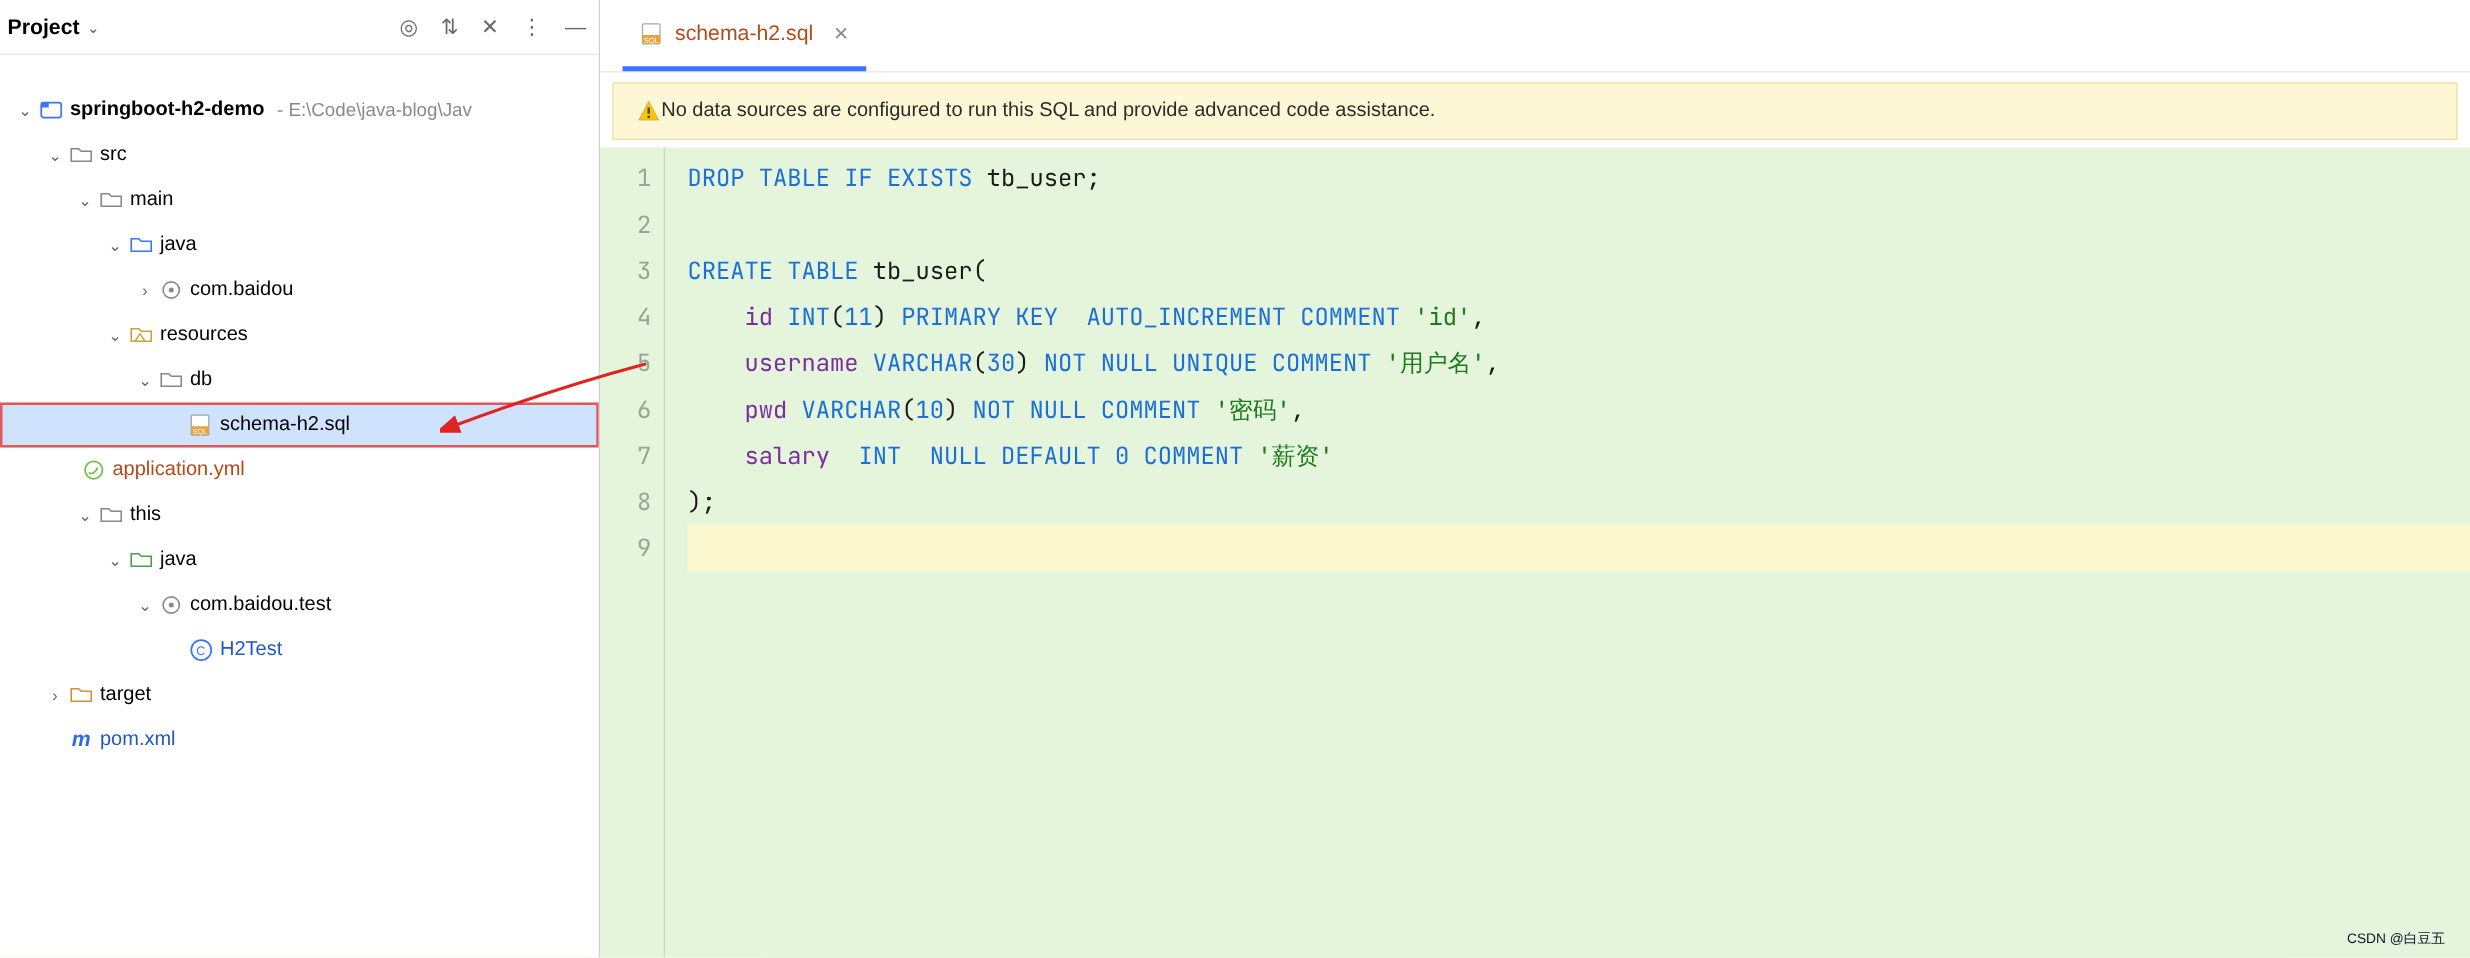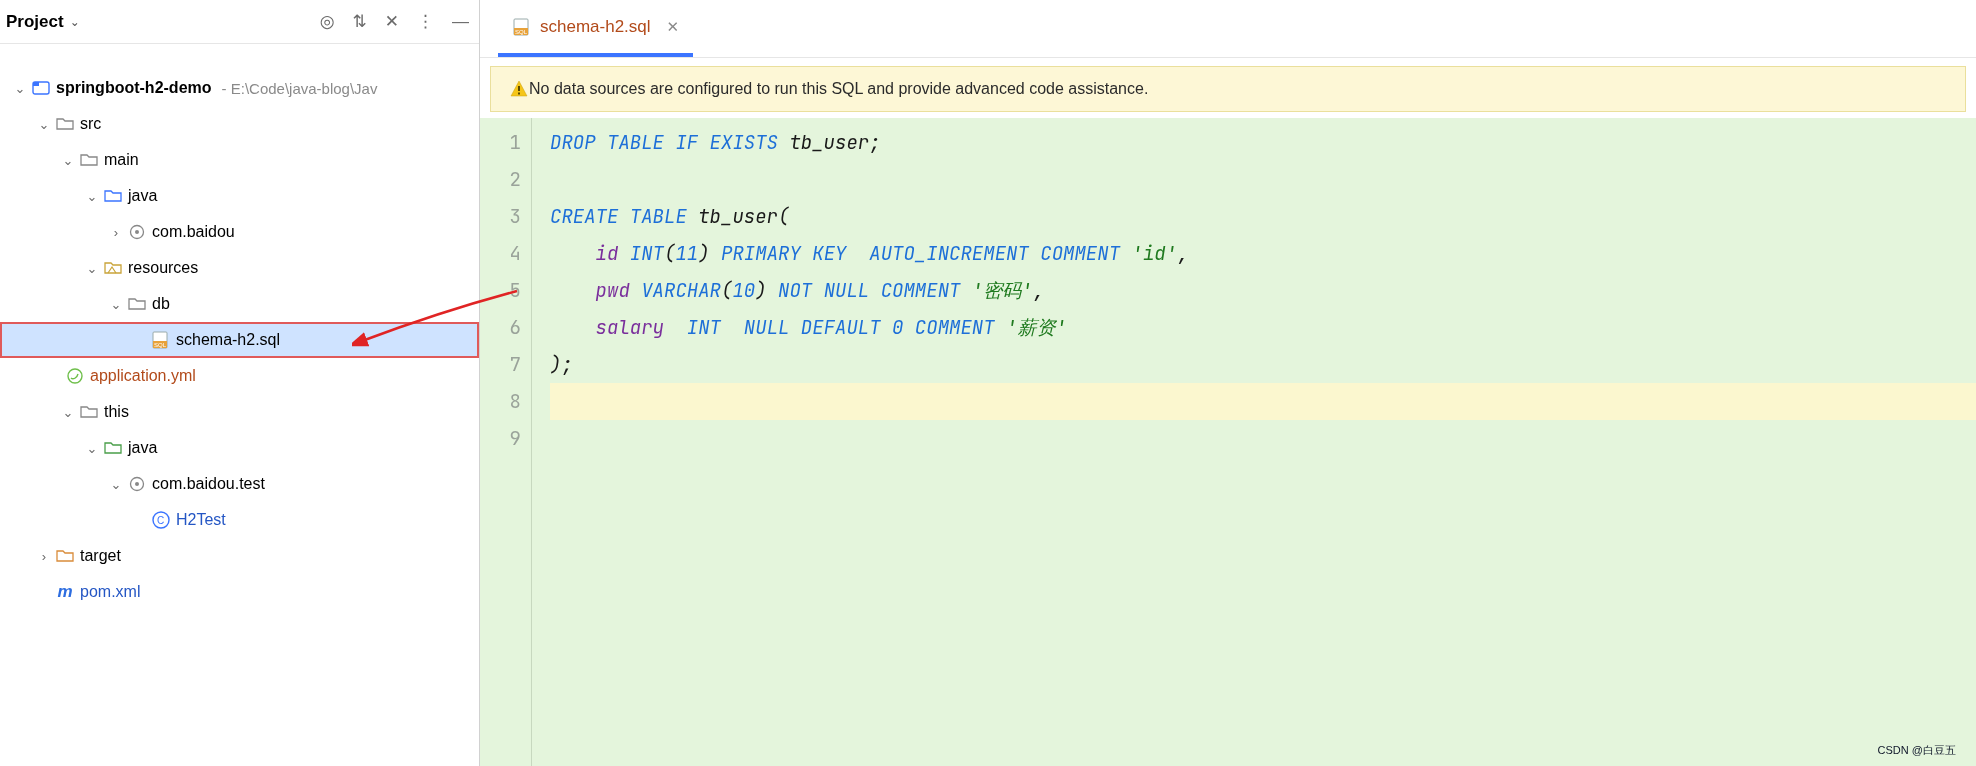--- a/index.html
+++ b/index.html
@@ -142,21 +142,21 @@
   text-align: right;
   padding: 6px 10px 0 0;
   border-right: 1px solid #c7d8bf;
 }
 .gutter div { height: 37px; }
 .code {
   flex: 1;
   padding: 6px 0 0 18px;
   position: relative;
 }
-.code-line { height: 37px; white-space: pre; font-style: italic; }
+.code-line { height: 37px; white-space: pre; }
 .code-line.current {
   background: #fbf7cf;
 }
 .kw { color: #1d6fd8; }
 .num { color: #1d6fd8; }
 .str { color: #1f7a1f; }
 .col { color: #7a2f9c; }
 .plain { color: #1a1a1a; }
 .punct { color: #1a1a1a; }
 .arrow {
@@ -380,20 +380,21 @@
       <div>6</div>
       <div>7</div>
       <div>8</div>
       <div>9</div>
     </div>
     <div class="code">
       <div class="code-line"><span class="kw">DROP TABLE IF EXISTS</span><span class="plain"> tb_user;</span></div>
       <div class="code-line"></div>
       <div class="code-line"><span class="kw">CREATE TABLE</span><span class="plain"> tb_user(</span></div>
       <div class="code-line"><span>    </span><span class="col">id</span><span class="kw"> INT</span><span class="punct">(</span><span class="num">11</span><span class="punct">) </span><span class="kw">PRIMARY KEY  AUTO_INCREMENT COMMENT</span><span class="str"> 'id'</span><span class="punct">,</span></div>
+      <div class="code-line"><span>    </span><span class="col">username</span><span class="kw"> VARCHAR</span><span class="punct">(</span><span class="num">30</span><span class="punct">) </span><span class="kw">NOT NULL UNIQUE COMMENT</span><span class="str"> '用户名'</span><span class="punct">,</span></div>
       <div class="code-line"><span>    </span><span class="col">pwd</span><span class="kw"> VARCHAR</span><span class="punct">(</span><span class="num">10</span><span class="punct">) </span><span class="kw">NOT NULL COMMENT</span><span class="str"> '密码'</span><span class="punct">,</span></div>
       <div class="code-line"><span>    </span><span class="col">salary</span><span class="kw">  INT  </span><span class="kw">NULL DEFAULT</span><span> </span><span class="num">0</span><span> </span><span class="kw">COMMENT</span><span class="str"> '薪资'</span></div>
       <div class="code-line"><span class="punct">);</span></div>
       <div class="code-line current"></div>
     </div>
   </div>
 
   <div class="watermark">CSDN @白豆五</div>
 </div>
 

